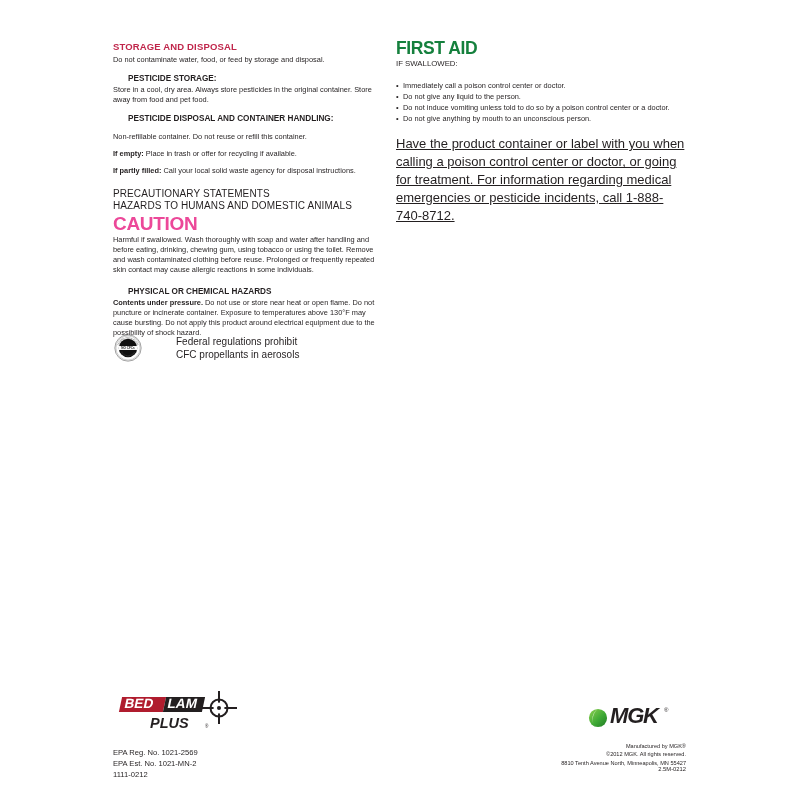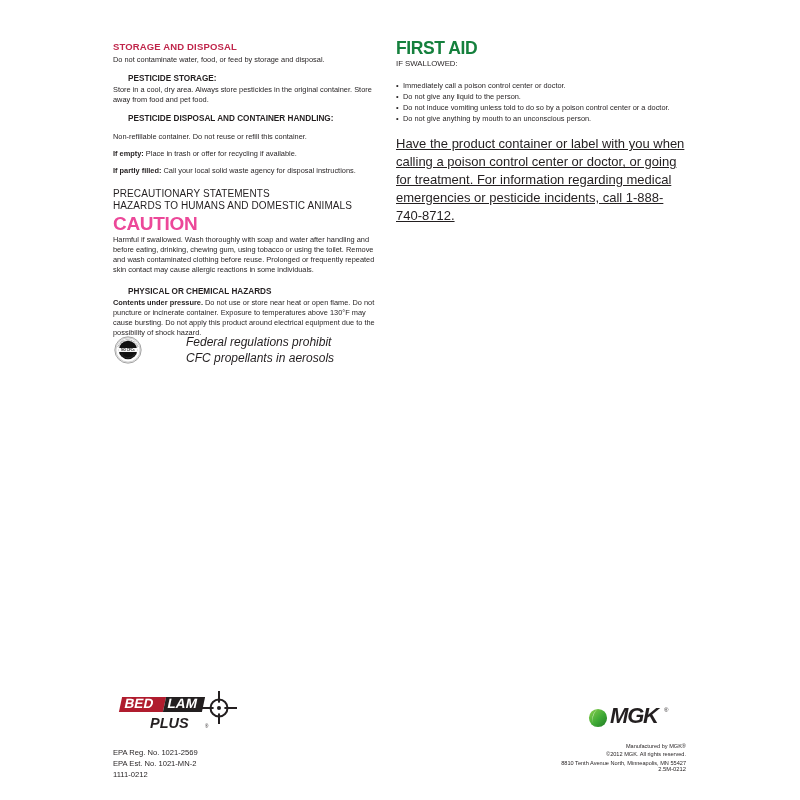--- a/index.html
+++ b/index.html
@@ -130,26 +130,25 @@
     display: flex;
     align-items: center;
   }
   .cfc-seal {
     width: 28px;
     height: 28px;
     position: relative;
     flex: 0 0 auto;
   }
   .cfc-text {
-    margin-left: 44px;
-    font-size: 12px;
+    margin-left: 34px;
+    font-size: 10px;
     line-height: 1.35;
     color: #231f20;
     white-space: pre-line;
-    font-style: italic;
   }
 
   
   .bedlam-logo {
     position: absolute;
     left: 113px;
     top: 688px;
     width: 135px;
     height: 48px;
   }

